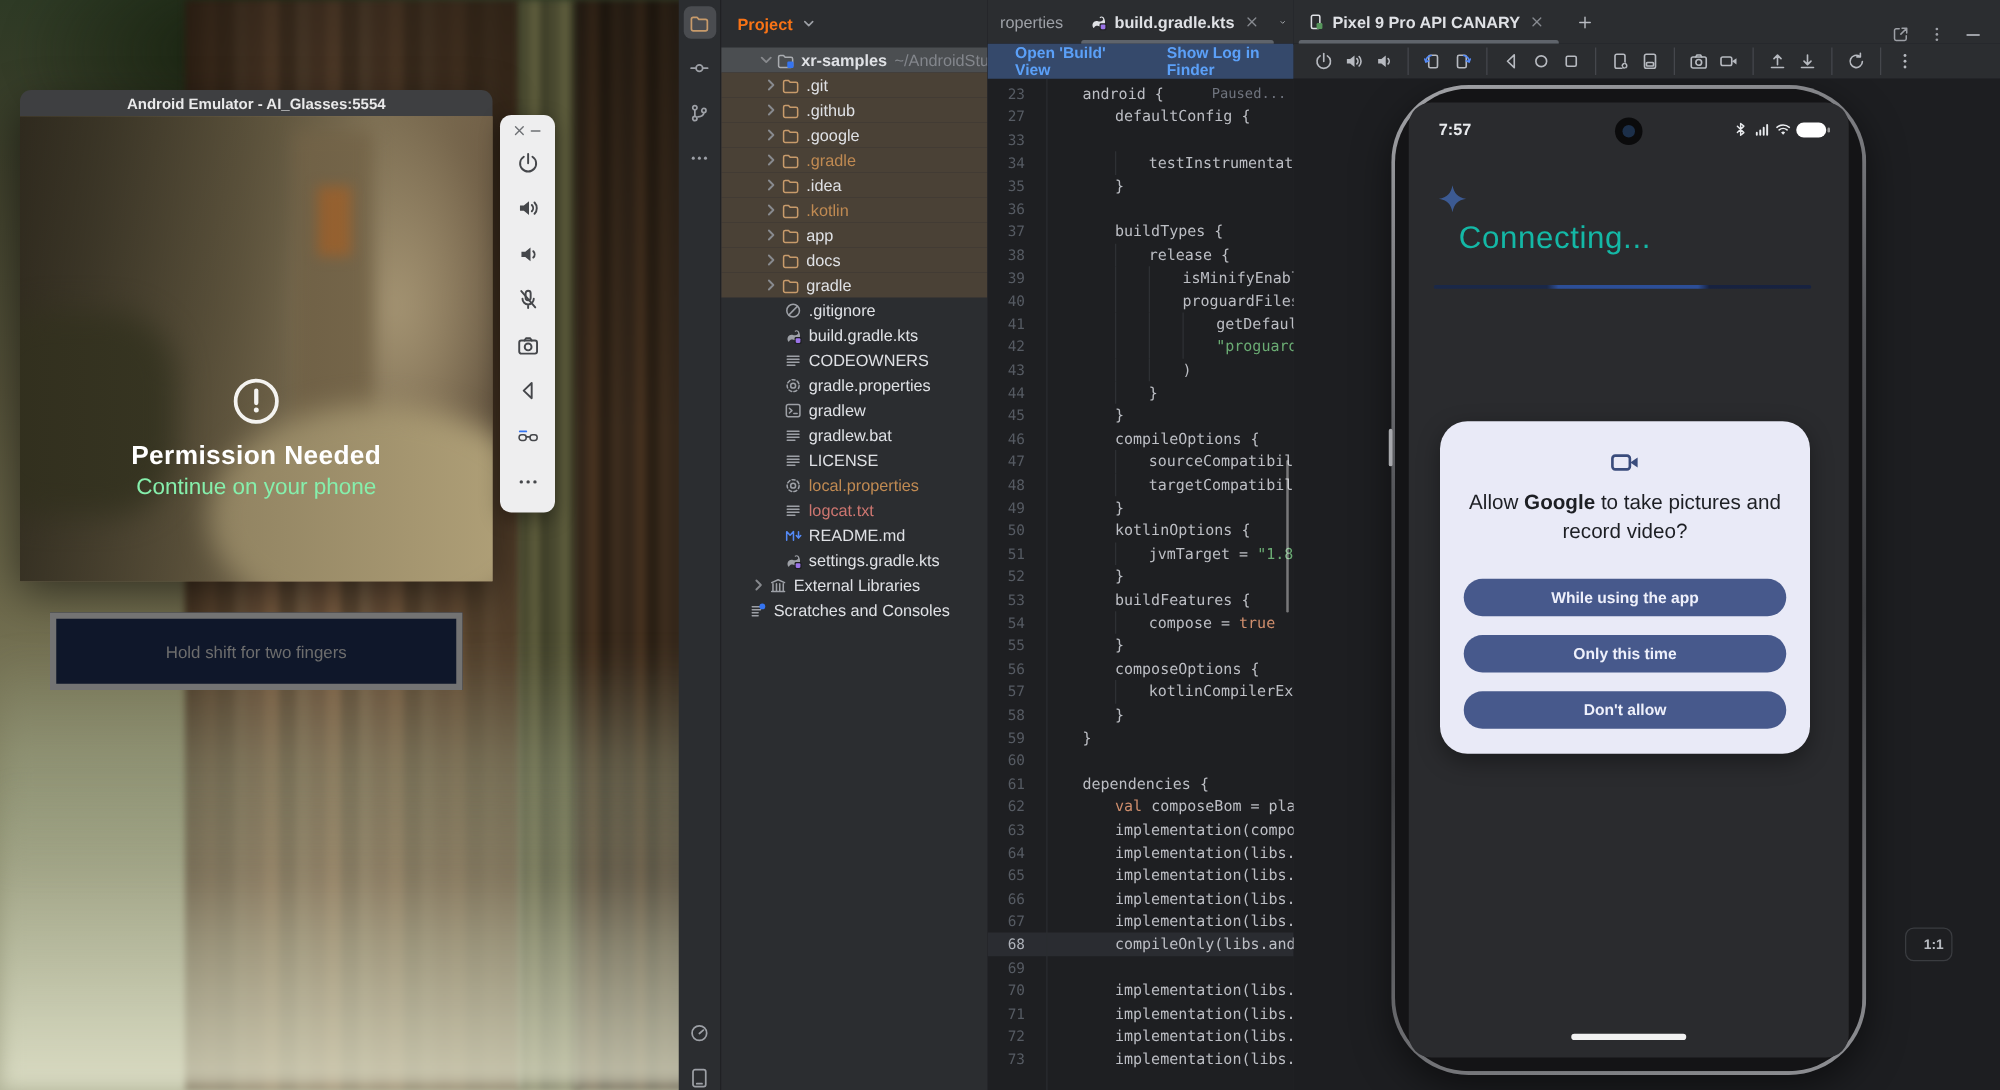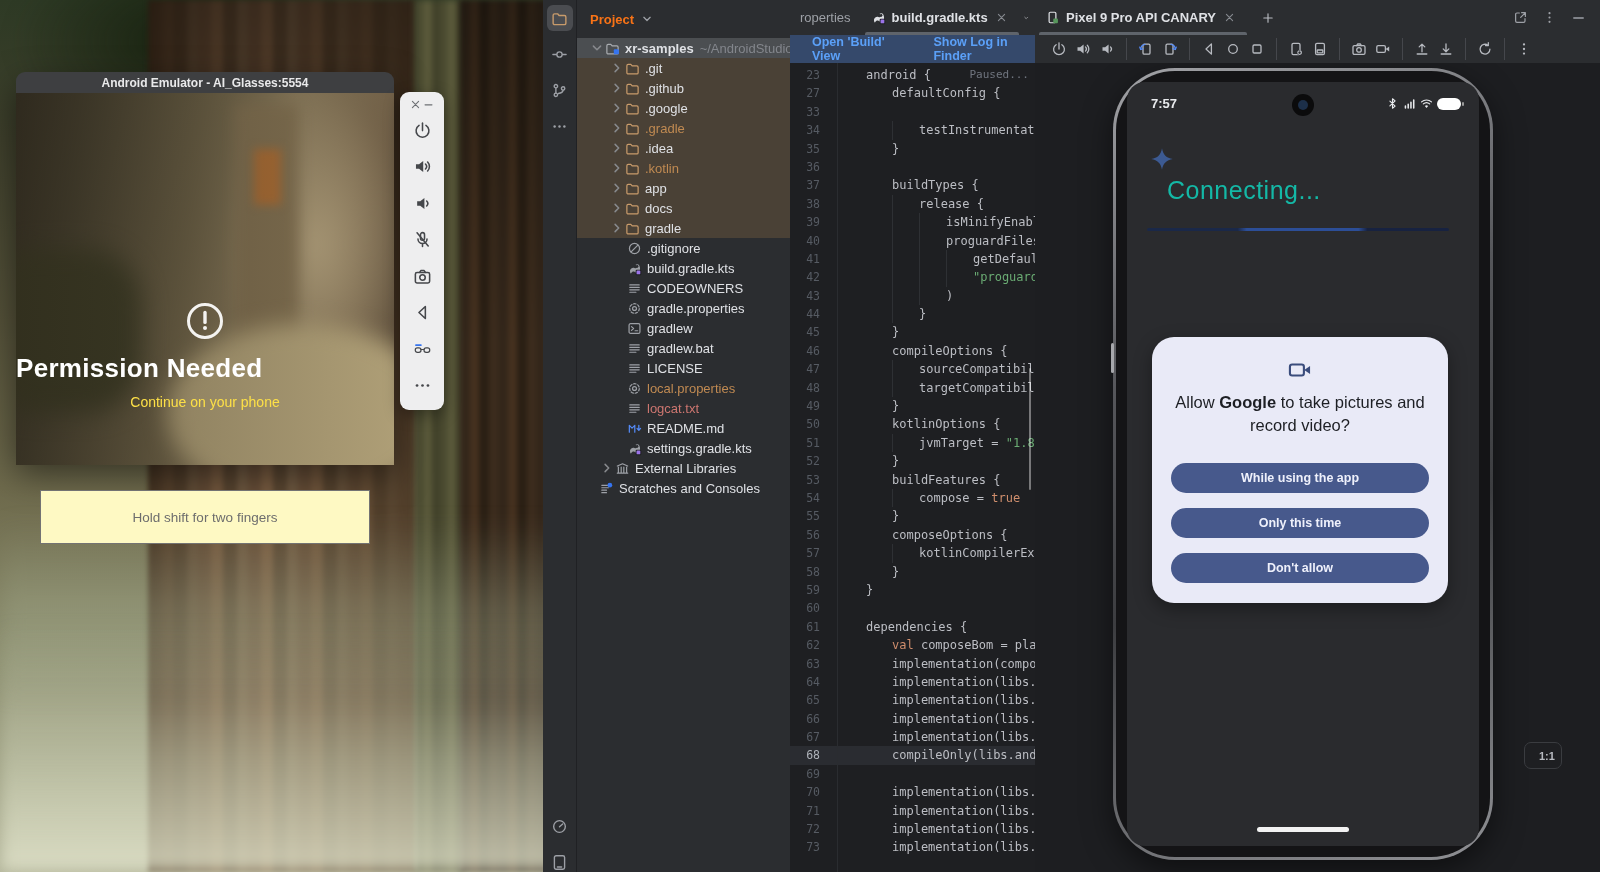--- a/index.html
+++ b/index.html
@@ -37,24 +37,24 @@
   .emu-screen{position:absolute;left:0;right:0;top:21px;height:372px;overflow:hidden;background:#6b5c47;}
   .room-base{inset:-24px;filter:blur(9px);
     background:radial-gradient(130px 230px at 76% 42%,rgba(214,194,152,.9),transparent 70%),
       linear-gradient(100deg,#3d382a 0%,#544e3a 20%,#7d7153 45%,#a08f6c 62%,#887457 80%,#5d4f3e 100%);}
   .room-door{left:58%;top:3%;width:17%;height:66%;background:#95825f;border-radius:6px;filter:blur(7px);}
   .room-art{left:63%;top:15%;width:7%;height:15%;background:#c47e3e;filter:blur(5px);}
   .room-table{right:-12%;bottom:-10%;width:72%;height:48%;border-radius:50%;background:#cfbd8e;filter:blur(11px);}
   .room-couch{left:-9%;bottom:14%;width:42%;height:44%;border-radius:34%;background:#49492f;filter:blur(12px);}
   .room-scrim{inset:0;background:linear-gradient(90deg,rgba(22,17,10,.45),rgba(22,17,10,.18));}
   .emu-alert-icon{left:169px;top:208px;width:40px;height:40px;color:#f4f3f0;}
-  .emu-dlg-title{left:0;right:0;top:260px;color:#ffffff;font-size:26px;font-weight:bold;letter-spacing:.3px;}
-  .emu-dlg-sub{left:0;right:0;top:301px;text-align:center;color:#fde047;font-size:14px;}
+  .emu-dlg-title{left:0;right:0;top:260px;text-align:center;color:#ffffff;font-size:21px;font-weight:bold;letter-spacing:.3px;}
+  .emu-dlg-sub{left:0;right:0;top:286px;text-align:center;color:#86efac;font-size:18px;}
   .emu-hint{position:absolute;left:0;right:0;top:393px;bottom:0;background:#fcfcfc;border-radius:0 0 4px 4px;}
-  .emu-hint-box{position:absolute;left:24px;right:24px;top:25px;height:52px;background:#fef9c3;border:1px solid #737373;
+  .emu-hint-box{position:absolute;left:24px;right:24px;top:25px;height:52px;background:#0f172a;border:5px solid #737373;
        display:flex;align-items:center;justify-content:center;color:#6d6d6d;font-size:13.5px;}
 
   
   #emu-bar{left:400px;top:92px;width:44px;height:318px;background:#eeeeef;border-radius:9px;
        box-shadow:0 5px 16px rgba(0,0,0,.35);}
   .eb-win{display:flex;justify-content:space-between;padding:7px 10px 2px;color:#6d7074;}
   .eb-win .ic{width:11px;height:11px;}
   .eb-btn{height:36.5px;display:flex;align-items:center;justify-content:center;color:#45474b;}
   .eb-btn .ic{width:19px;height:19px;}
 
@@ -74,21 +74,21 @@
   .trow{height:20px;display:flex;align-items:center;white-space:nowrap;overflow:hidden;}
   .trow.bg-scope{background:#4a4136;text-align:center;}
   .trow.bg-sel{background:#4b4e51;}
   .trow .chev{width:16px;height:16px;color:#87898d;flex:0 0 auto;}
   .trow .ficon{width:15px;height:15px;margin-right:5px;flex:0 0 auto;color:#9da0a6;}
   .trow .lbl{color:#dfe1e5;}
   .trow .lbl.orange{color:#c08a52;}
   .trow .lbl.red{color:#cd7670;}
   .trow .lbl.b{font-weight:bold;}
   .trow .sfx{color:#83868c;margin-left:6px;}
-  .pad-root{padding-left:12px;}
+  .pad-root{padding-left:28px;}
   .pad-child{padding-left:32px;}
   .pad-file{padding-left:50px;}
   .pad-root2{padding-left:22px;align-items:center;}
 
   
   #editor{position:absolute;left:247px;top:0;width:245px;bottom:0;background:#1e1f22;overflow:hidden;}
   .tabbar{position:absolute;left:0;right:0;top:0;height:35px;background:#2b2d30;border-bottom:1px solid #1a1b1e;display:flex;}
   .tab{display:flex;align-items:center;padding:0 10px;color:#9da0a6;position:relative;height:35px;}
   .tab.active{color:#dfe1e5;font-weight:bold;}
   .tab.active .underline{position:absolute;left:4px;right:4px;bottom:0;height:3px;background:#5f646b;border-radius:2px 2px 0 0;}
@@ -105,21 +105,21 @@
   .ctext{position:absolute;left:76px;top:0;display:flex;}
   .indent{display:inline-block;width:26px;height:18.4px;border-left:1px solid #2e3034;}
   .indent.first{border-left:none;}
   .c-p{color:#bcbec4;}.c-s{color:#6aab73;}.c-k{color:#cf8e6d;}
   .cright{position:absolute;right:6px;top:0;color:#70757f;font-size:11px;}
   .gutter-sep{position:absolute;left:47px;top:63px;bottom:0;width:1px;background:#2a2c30;}
   .ed-scroll{position:absolute;left:239px;top:368px;width:2px;height:122px;background:rgba(255,255,255,.4);border-radius:1px;}
 
   
   #devices{position:absolute;left:492px;top:0;right:0;bottom:0;}
-  #devices .tabbar{border-bottom:1px solid #1a1b1e;}
+  #devices .tabbar{border-bottom:1px solid #1a1b1e;align-items:flex-end;}
   .dtab-extra{display:flex;align-items:center;margin-left:auto;gap:14px;padding-right:14px;color:#9da0a6;}
   .dtab-extra .ic{width:15px;height:15px;}
   .plus-ic{width:14px;height:14px;color:#b9bcc2;margin-left:10px;align-self:center;}
   #dev-toolbar{position:absolute;left:0;right:0;top:35px;height:28px;background:#2b2d30;border-bottom:1px solid #1a1b1e;
       display:flex;align-items:center;padding-left:12px;}
   .dt-group{display:flex;align-items:center;}
   .dt-group + .dt-group{border-left:1px solid #45474c;margin-left:7px;padding-left:7px;}
   .dt-btn{width:24px;height:22px;display:flex;align-items:center;justify-content:center;color:#b7bac0;}
   .dt-btn .ic{width:16px;height:16px;}
   #viewport{position:absolute;left:0;right:0;top:63px;bottom:0;background:#1d1e21;overflow:hidden;}

